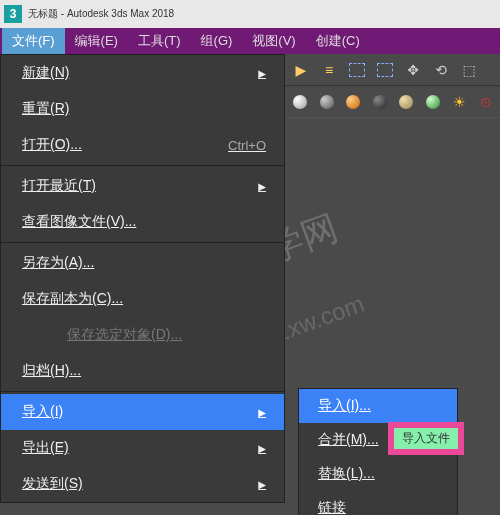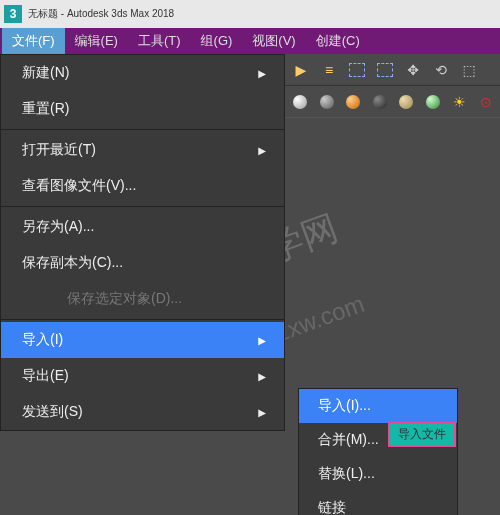--- a/index.html
+++ b/index.html
@@ -11,31 +11,31 @@
     
     .menubar { height: 26px; background: #701a75; display: flex; align-items: center; padding: 0 2px; }
     .menu-item { padding: 4px 10px; font-size: 13px; color: #ddd; cursor: pointer; }
     .menu-item.active { background: #5a9fd4; color: white; }
     
     .toolbar-row { height: 32px; background: #4a4a4a; display: flex; align-items: center; padding: 0 4px; gap: 6px; border-bottom: 1px solid #333; }
     .toolbar-row.second { border-bottom: 1px solid #555; }
     .tool-icon { width: 22px; height: 22px; display: flex; align-items: center; justify-content: center; font-size: 14px; color: #ccc; }
     
     .dropdown-menu { position: absolute; left: 0; top: 54px; width: 285px; background: #3a3a3a; border: 1px solid #222; z-index: 10; }
-    .menu-entry { padding: 9px 18px; font-size: 14px; color: #eee; display: flex; justify-content: space-between; align-items: center; cursor: pointer; border-left: 3px solid transparent; }
+    .menu-entry { padding: 9px 18px; font-size: 14px; color: #eee; display: flex; justify-content: space-between; align-items: center; cursor: pointer; border-left: 3px solid transparent; text-decoration: underline; }
     .menu-entry.highlighted { background: #3b82f6; color: white; }
     .menu-entry.disabled { color: #777; margin-left: 45px; }
     .menu-separator { height: 1px; background: #222; margin: 2px 0; }
     .shortcut { color: #aaa; font-size: 13px; }
     .submenu-arrow { font-size: 10px; }
     
     .submenu { position: absolute; left: 298px; top: 388px; width: 160px; background: #3a3a3a; border: 1px solid #222; z-index: 20; }
     .submenu .menu-entry { padding: 8px 16px; }
     
-    .tooltip { position: absolute; left: 388px; top: 422px; background: #14b8a6; border: 2px solid #ec4899; padding: 2px 8px; font-size: 12px; color: #333; z-index: 30; }
+    .tooltip { position: absolute; left: 388px; top: 422px; background: #86efac; border: 6px solid #ec4899; padding: 2px 8px; font-size: 12px; color: #333; z-index: 30; }
     
     .watermark { position: absolute; left: 50%; top: 50%; transform: translate(-50%, -50%) rotate(-20deg); font-size: 36px; color: rgba(220,220,220,0.25); pointer-events: none; z-index: 5; white-space: nowrap; font-weight: 300; }
     .watermark2 { position: absolute; left: 55%; top: 65%; transform: translate(-50%, -50%) rotate(-20deg); font-size: 24px; color: rgba(220,220,220,0.2); pointer-events: none; z-index: 5; font-weight: 300; }
     
     .sel-icon { border: 1px dashed #88aaff; width: 16px; height: 14px; }
     .circle-icon { width: 14px; height: 14px; border-radius: 50%; }
   </style>
 </head>
 <body>
 
@@ -91,37 +91,44 @@
 </div>
 
 <div class="dropdown-menu">
   <div class="menu-entry">
       <span>新建(N)</span>
       <span class="submenu-arrow">▶</span>
     </div>
   <div class="menu-entry">
       <span>重置(R)</span>
     </div>
+  <div class="menu-entry">
+      <span>打开(O)...</span>
+      <span class="shortcut">Ctrl+O</span>
+    </div>
   <div class="menu-separator"></div>
   <div class="menu-entry">
       <span>打开最近(T)</span>
       <span class="submenu-arrow">▶</span>
     </div>
   <div class="menu-entry">
       <span>查看图像文件(V)...</span>
     </div>
   <div class="menu-separator"></div>
   <div class="menu-entry">
       <span>另存为(A)...</span>
     </div>
   <div class="menu-entry">
       <span>保存副本为(C)...</span>
     </div>
   <div class="menu-entry disabled">
       <span>保存选定对象(D)...</span>
+    </div>
+  <div class="menu-entry">
+      <span>归档(H)...</span>
     </div>
   <div class="menu-separator"></div>
   <div class="menu-entry highlighted">
       <span>导入(I)</span>
       <span class="submenu-arrow">▶</span>
     </div>
   <div class="menu-entry">
       <span>导出(E)</span>
       <span class="submenu-arrow">▶</span>
     </div>

